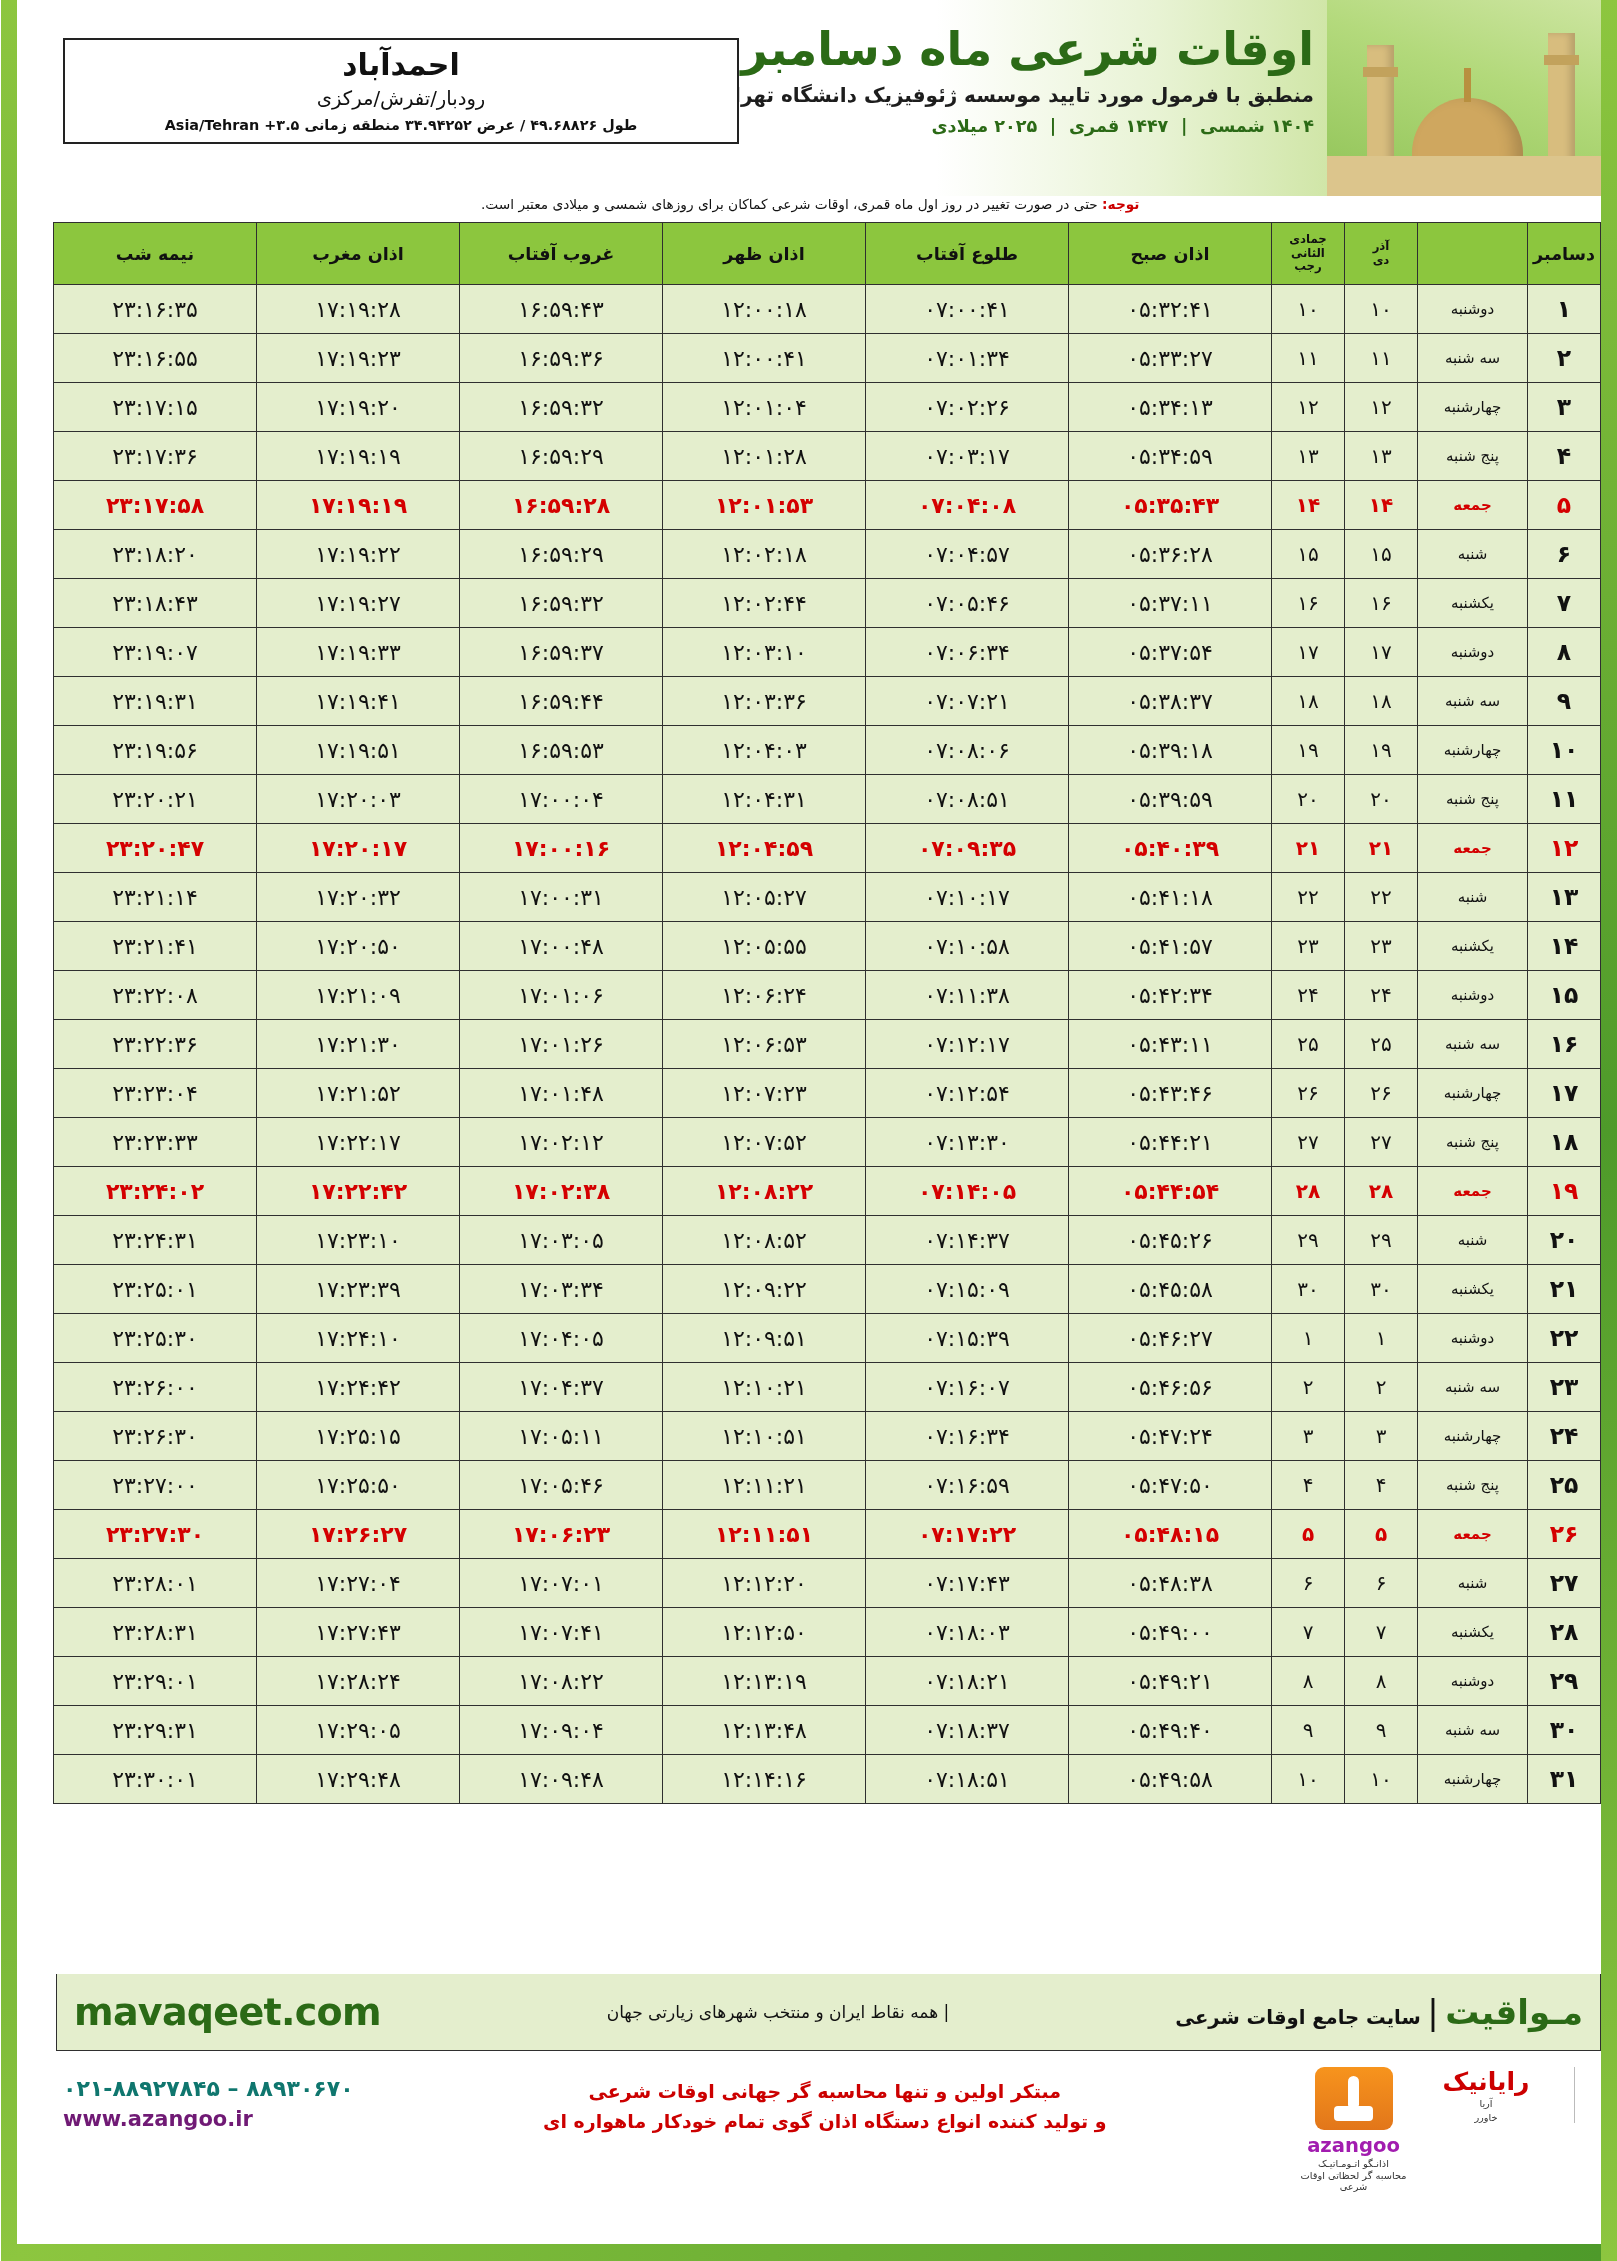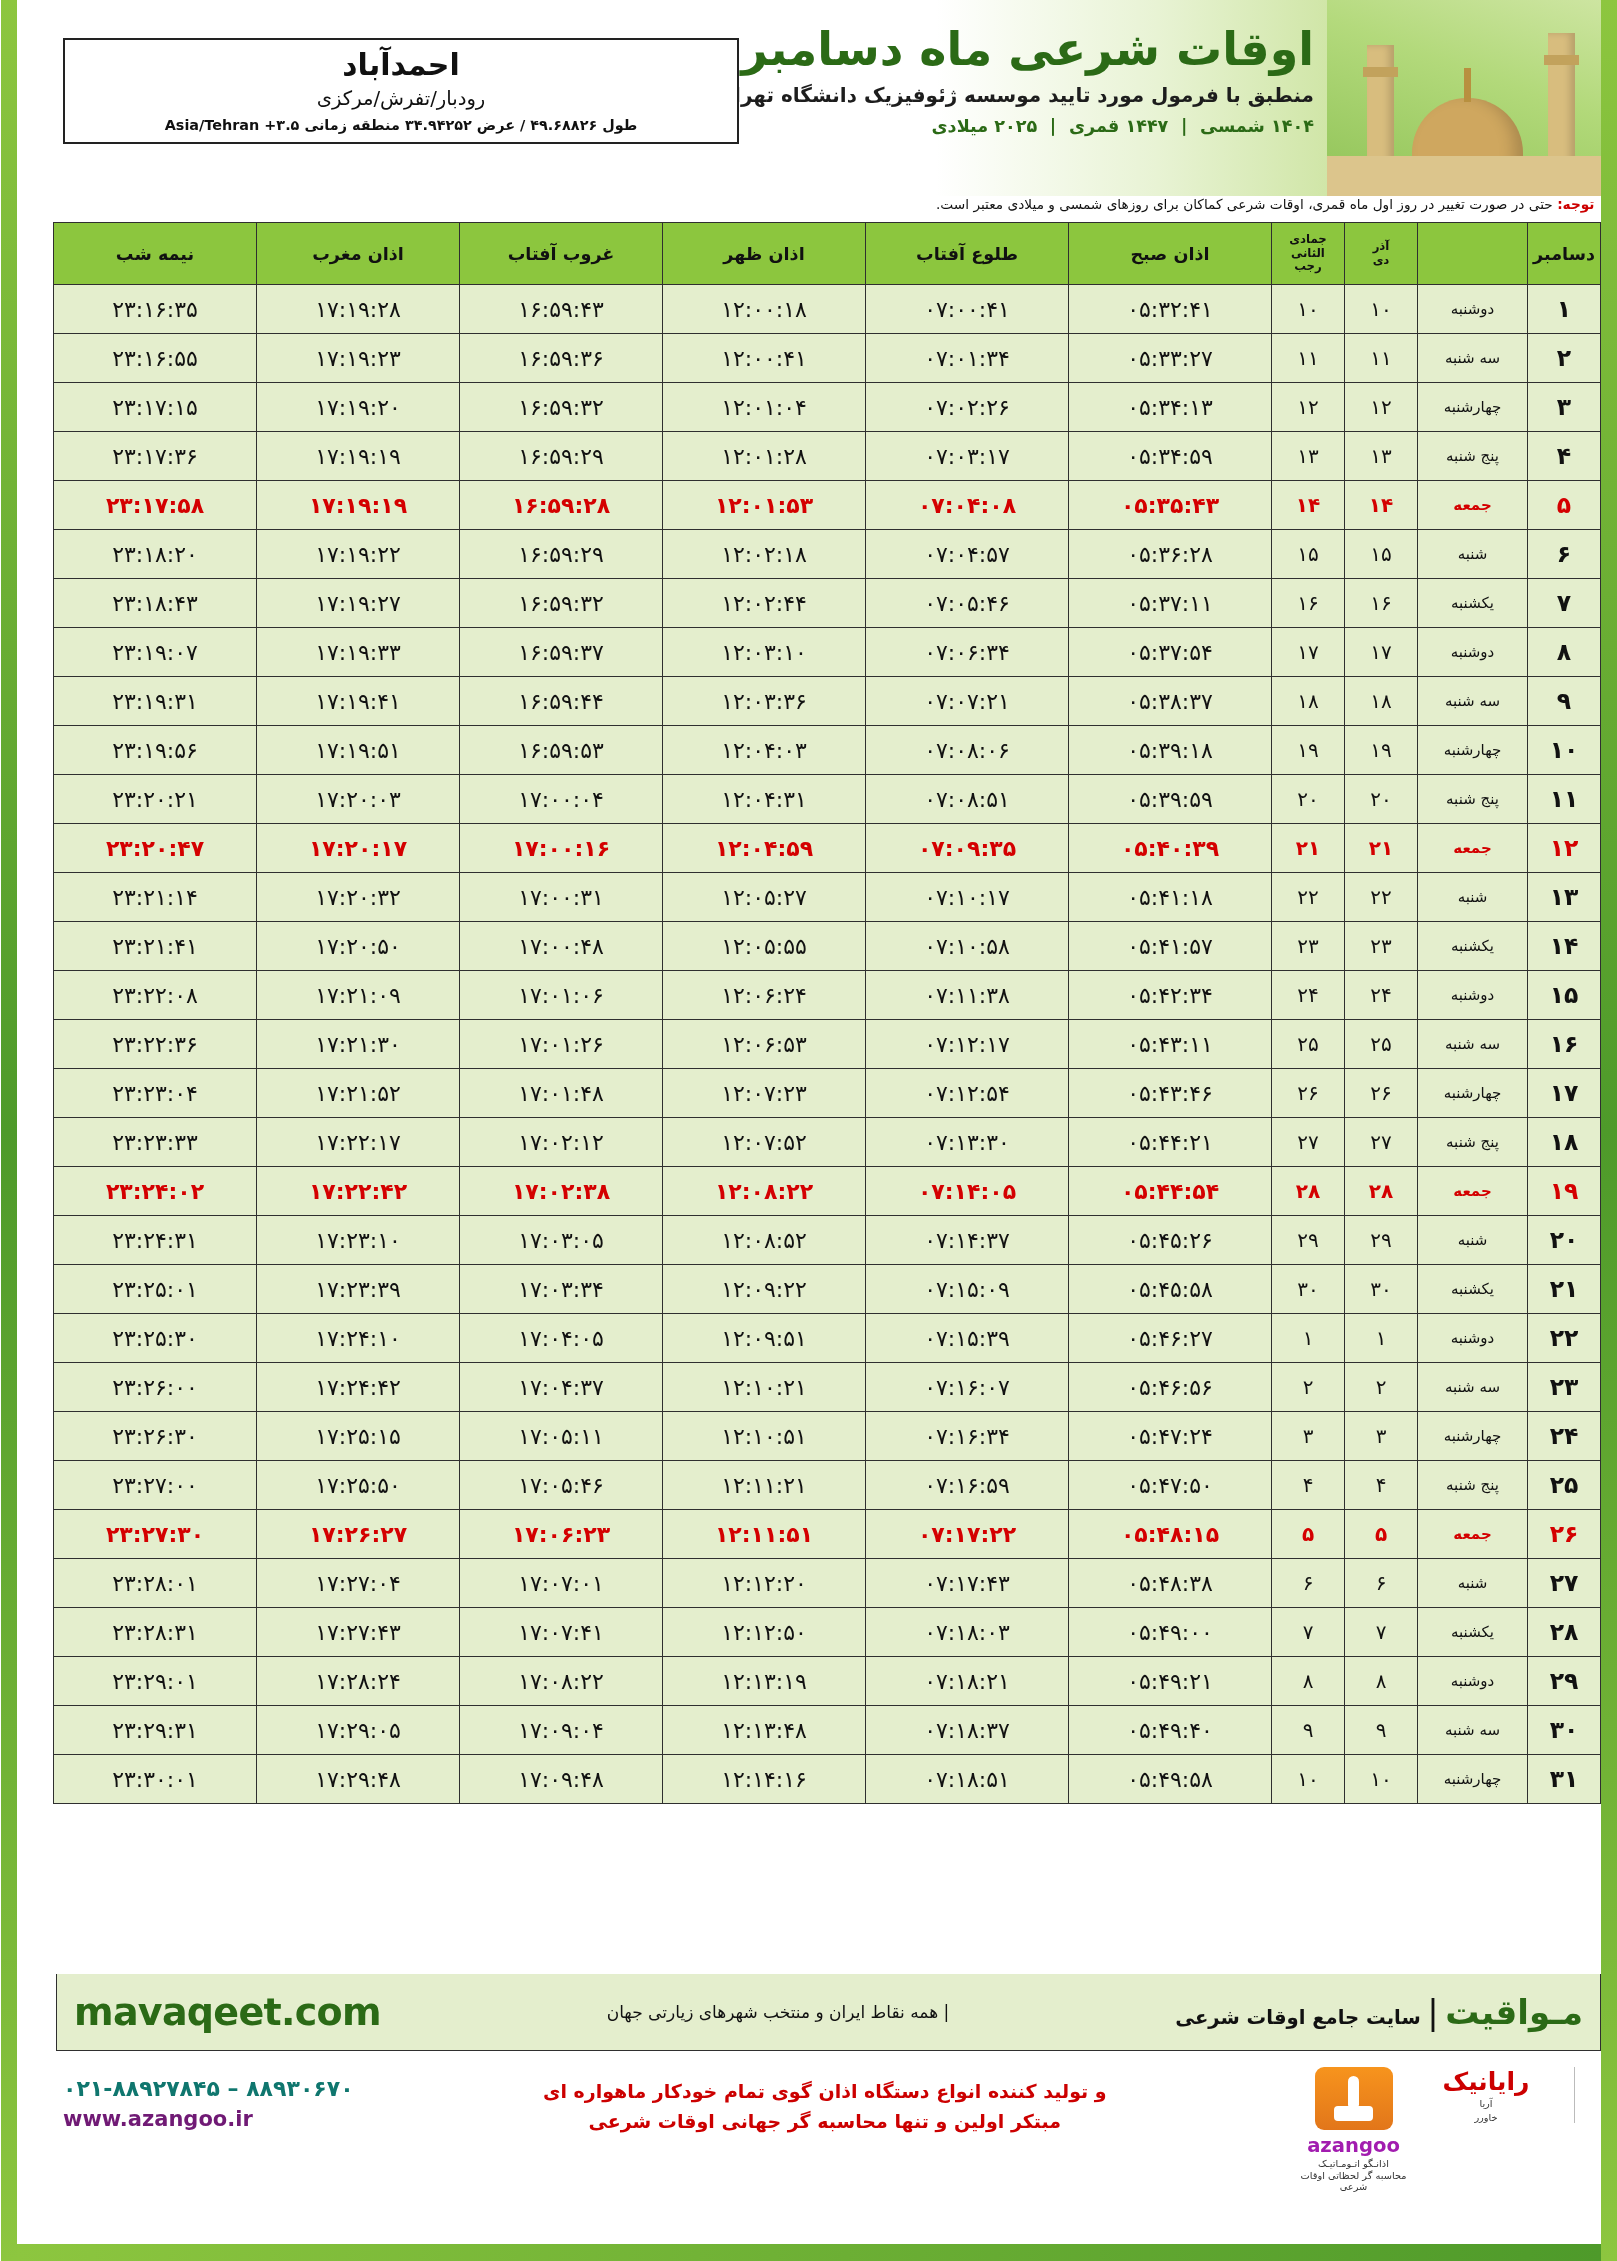--- a/index.html
+++ b/index.html
@@ -166,21 +166,21 @@
     margin-top: 7.8px;
     direction: rtl;
     font-weight: bold;
   }
 
   .note {
     position: absolute;
     top: 196px;
     left: 9px;
     right: 0;
-    text-align: right;
+    text-align: center;
     direction: rtl;
     font-size: 13.7px;
     padding-right: 6.5px;
     color: #111;
   }
   .note b { color: #cc0000; }
 
   
   table.times {
     position: absolute;
@@ -881,22 +881,22 @@
       </div>
       <div class="logo-azangoo">
         <div class="icon"></div>
         <div class="name">azangoo</div>
         <div class="tiny">اذانـگو اتـومـاتیـک</div>
         <div class="tiny">محاسبه گر لحظاتی اوقات شرعی</div>
       </div>
     </div>
 
     <div class="fb-mid">
+      <div>مبتکر اولین و تنها محاسبه گر جهانی اوقات شرعی</div>
       <div>و تولید کننده انواع دستگاه اذان گوی تمام خودکار ماهواره ای</div>
-      <div>مبتکر اولین و تنها محاسبه گر جهانی اوقات شرعی</div>
     </div>
 
     <div class="fb-left">
       <div class="phone">۰۲۱-۸۸۹۲۷۸۴۵ – ۸۸۹۳۰۶۷۰</div>
       <div class="site">www.azangoo.ir</div>
     </div>
   </div>
 
   <div class="bottom-strip"></div>
 </div>

